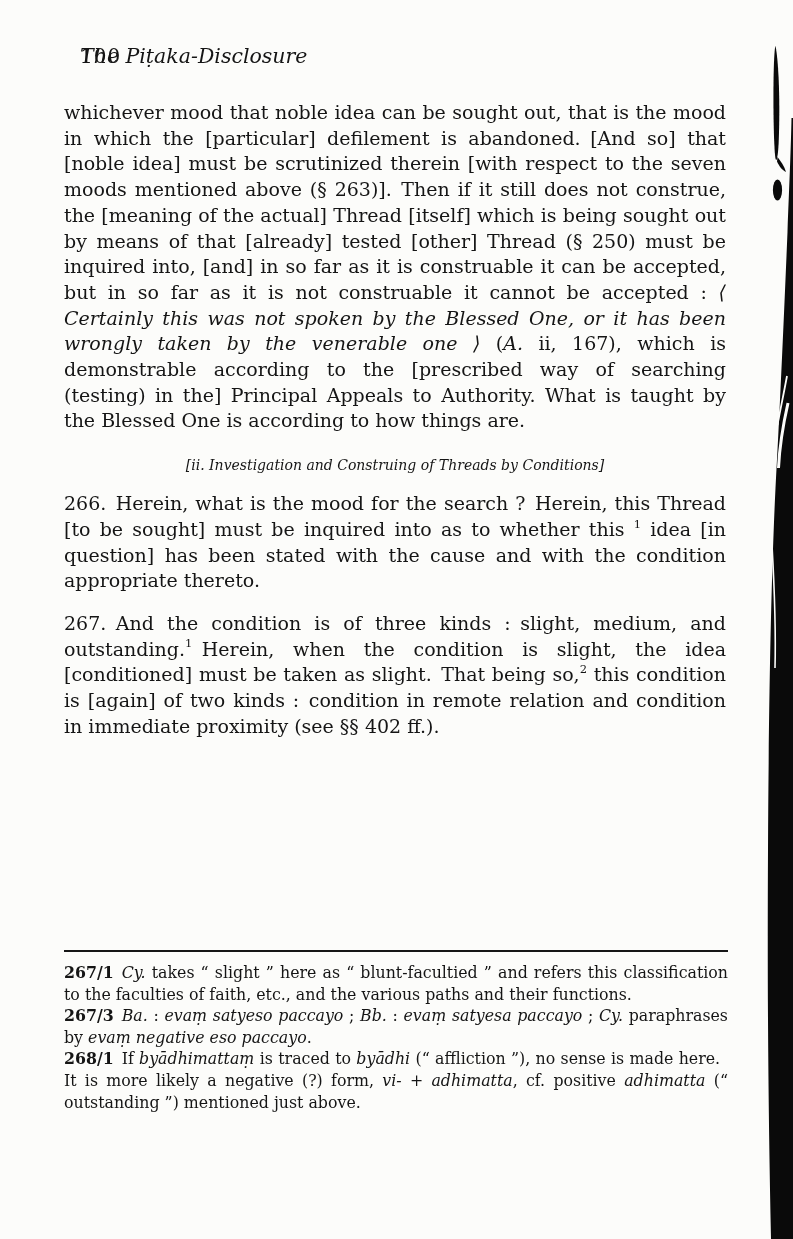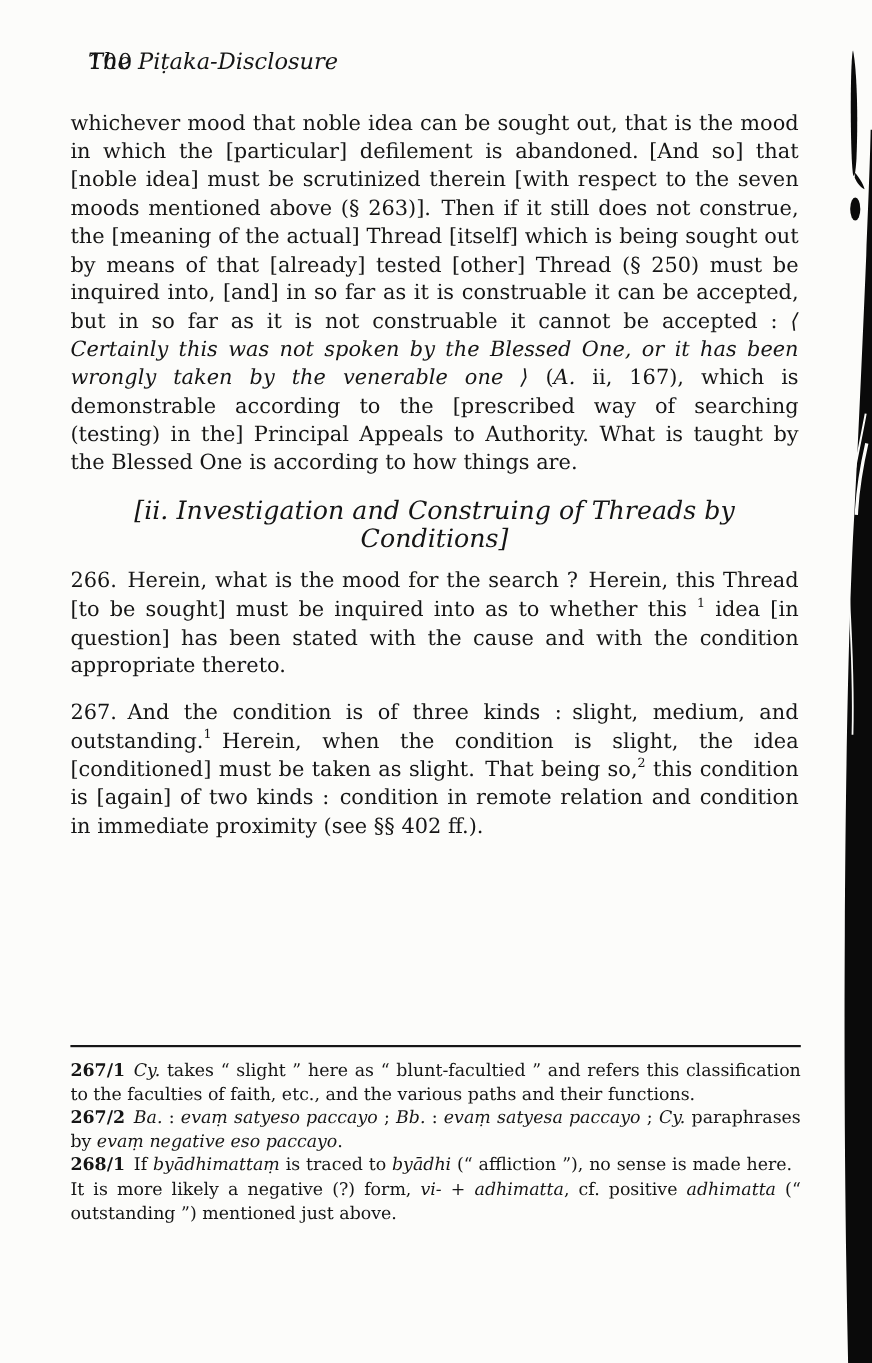--- a/index.html
+++ b/index.html
@@ -6,21 +6,21 @@
   body{
     width:793px;height:1239px;position:relative;overflow:hidden;
     background:#fcfcfa;color:#151515;
     font-family:"DejaVu Serif", serif;
   }
   .content{position:absolute;left:64px;top:44px;width:662px;}
   .pagehead{position:relative;height:28px;margin-bottom:28px;margin-left:16px;}
   .pagenum{position:absolute;left:0;top:0;font-size:20px;letter-spacing:1px;}
   .runtitle{position:absolute;left:0;right:0;top:0;font-style:italic;font-size:20.5px;}
   p.para{font-size:19px;line-height:25.7px;text-align:justify;margin:0 0 17px 0;}
-  p.heading{font-size:23px;font-style:italic;text-align:center;margin:19px 0 13px 0;line-height:25px;}
+  p.heading{font-size:14px;font-style:italic;text-align:center;margin:19px 0 13px 0;line-height:25px;}
   .it{font-style:italic;}
   sup.ref{font-size:11.5px;line-height:0;position:relative;top:-1px;}
   .fnarea{position:absolute;left:64px;top:950px;width:664px;}
   .fnrule{border:none;border-top:2px solid #161616;margin:0 0 10px 0;height:0;}
   p.fn{font-size:15.8px;line-height:21.6px;text-align:justify;margin:0;}
   .fnlabel{font-weight:bold;}
   .shadow-svg{position:absolute;top:0;left:0;pointer-events:none;}
 </style>
 </head>
 <body>
@@ -35,21 +35,21 @@
       <p class="heading"><span class="it">[ii. Investigation and Construing of Threads by Conditions]</span></p>
       <p class="para"><span>266. Herein, what is the mood for the search ? Herein, this Thread [to be sought] must be inquired into as to whether this </span><sup class="ref">1</sup><span> idea [in question] has been stated with the cause and with the condition appropriate thereto.</span></p>
       <p class="para"><span>267. And the condition is of three kinds : slight, medium, and outstanding.</span><sup class="ref">1</sup><span> Herein, when the condition is slight, the idea [conditioned] must be taken as slight. That being so,</span><sup class="ref">2</sup><span> this condition is [again] of two kinds : condition in remote relation and condition in immediate proximity (see §§ 402 ff.).</span></p>
     </main>
 </div>
 
 <div class="fnarea">
   <hr class="fnrule">
   <section>
       <p class="fn"><span class="fnlabel">267/1</span> <span class="it">Cy.</span><span> takes “ slight ” here as “ blunt-facultied ” and refers this classification to the faculties of faith, etc., and the various paths and their functions.</span></p>
-      <p class="fn"><span class="fnlabel">267/2</span> <span class="it">Ba.</span><span> : </span><span class="it">evaṃ satyeso paccayo</span><span> ; </span><span class="it">Bb.</span><span> : </span><span class="it">evaṃ satyesa paccayo</span><span> ; </span><span class="it">Cy.</span><span> paraphrases by </span><span class="it">evaṃ negative eso paccayo</span><span>.</span></p>
+      <p class="fn"><span class="fnlabel">267/3</span> <span class="it">Ba.</span><span> : </span><span class="it">evaṃ satyeso paccayo</span><span> ; </span><span class="it">Bb.</span><span> : </span><span class="it">evaṃ satyesa paccayo</span><span> ; </span><span class="it">Cy.</span><span> paraphrases by </span><span class="it">evaṃ negative eso paccayo</span><span>.</span></p>
       <p class="fn"><span class="fnlabel">268/1</span> <span>If </span><span class="it">byādhimattaṃ</span><span> is traced to </span><span class="it">byādhi</span><span> (“ affliction ”), no sense is made here. It is more likely a negative (?) form, </span><span class="it">vi-</span><span> + </span><span class="it">adhimatta</span><span>, cf. positive </span><span class="it">adhimatta</span><span> (“ outstanding ”) mentioned just above.</span></p>
     </section>
 </div>
 
 <svg class="shadow-svg" width="793" height="1239" viewBox="0 0 793 1239" xmlns="http://www.w3.org/2000/svg">
 
   <path fill="#0a0a0a" d="M775.5,46 C778.8,62 780.3,104 778.6,144 C777.8,158 776.4,163 775.4,158 C773.7,147 772.9,100 773.8,68 C774.2,54 775,46 775.5,46 Z"></path>
   <path fill="#0a0a0a" d="M777.5,157 C780.5,161 784.5,166 786,172 C782.5,170.5 779,166 777,161.5 Z"></path>
   <ellipse fill="#0a0a0a" cx="777.5" cy="190" rx="4.6" ry="10.5"></ellipse>
 

